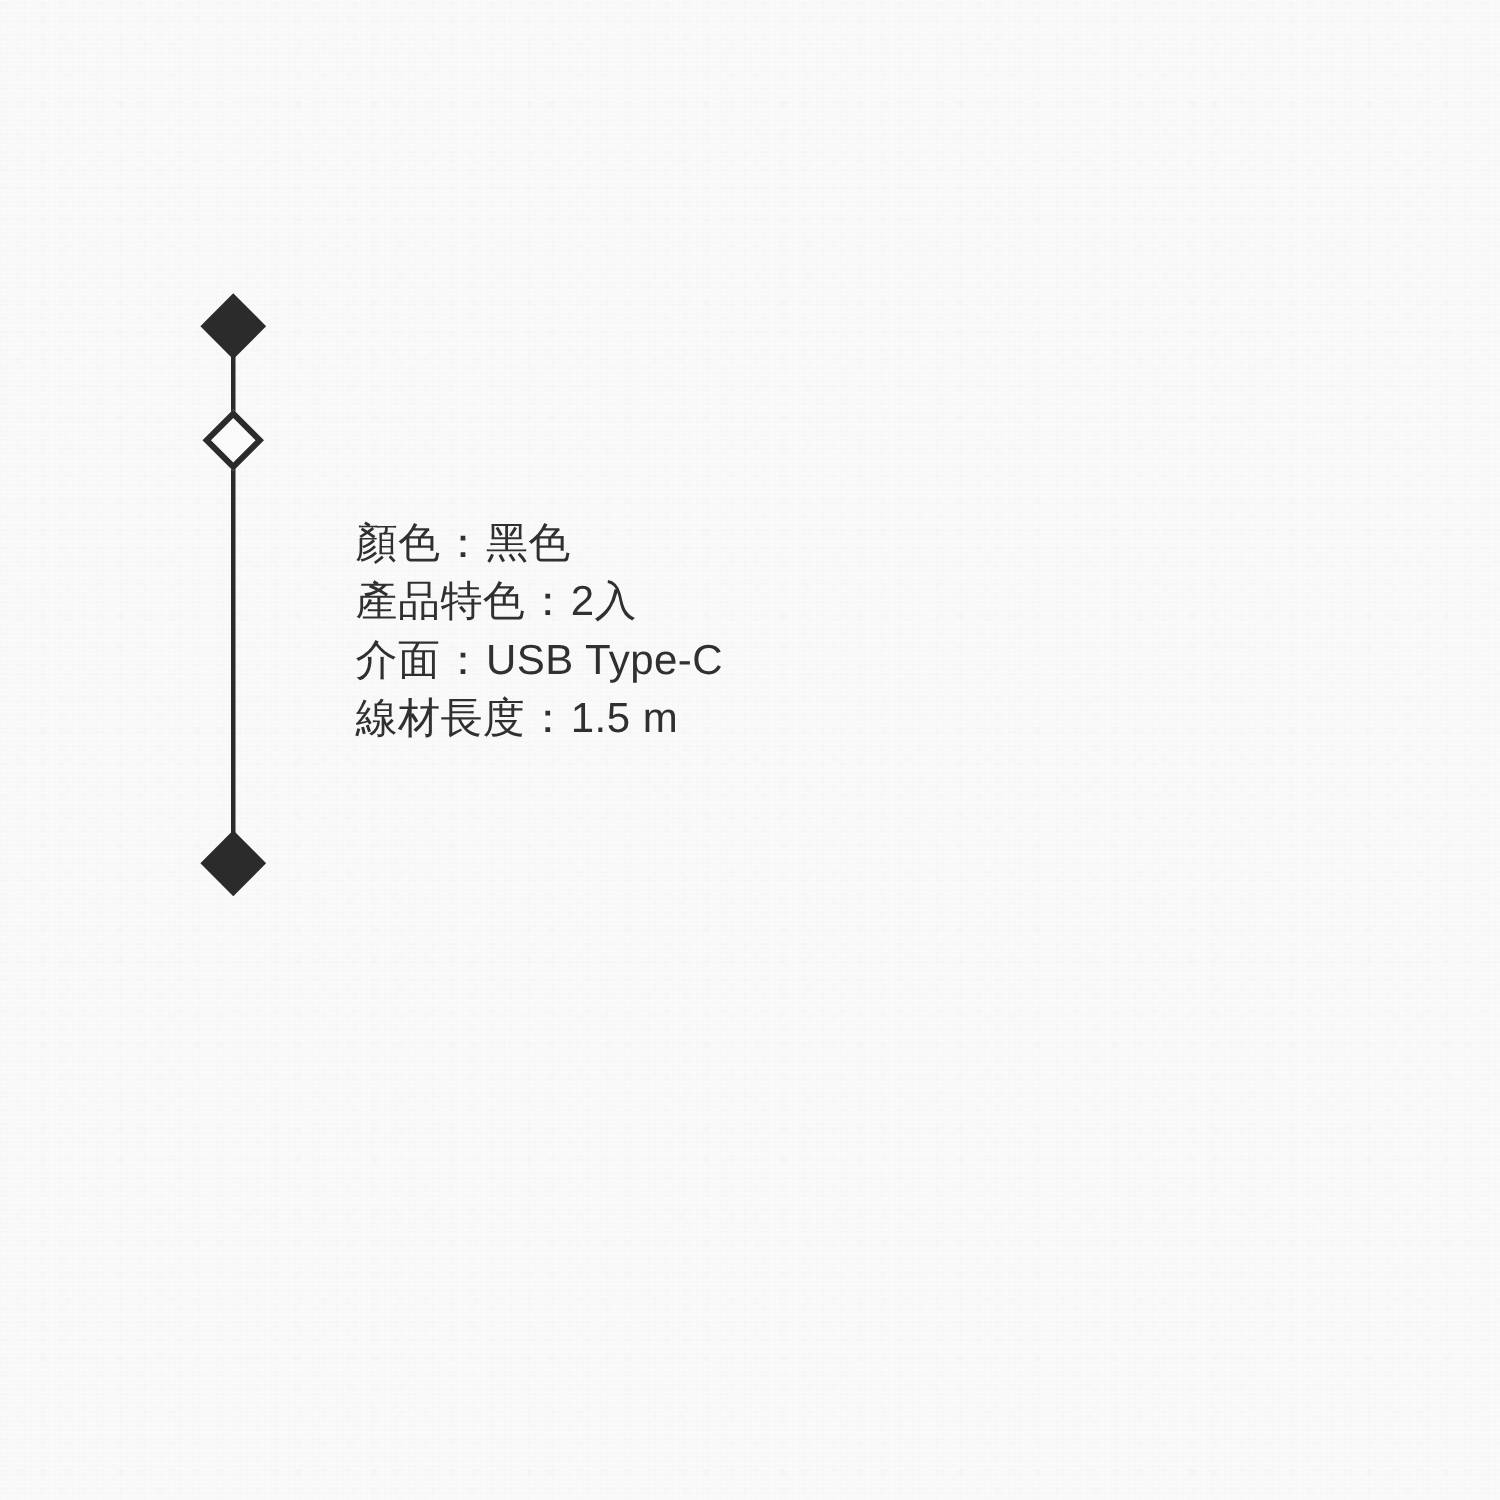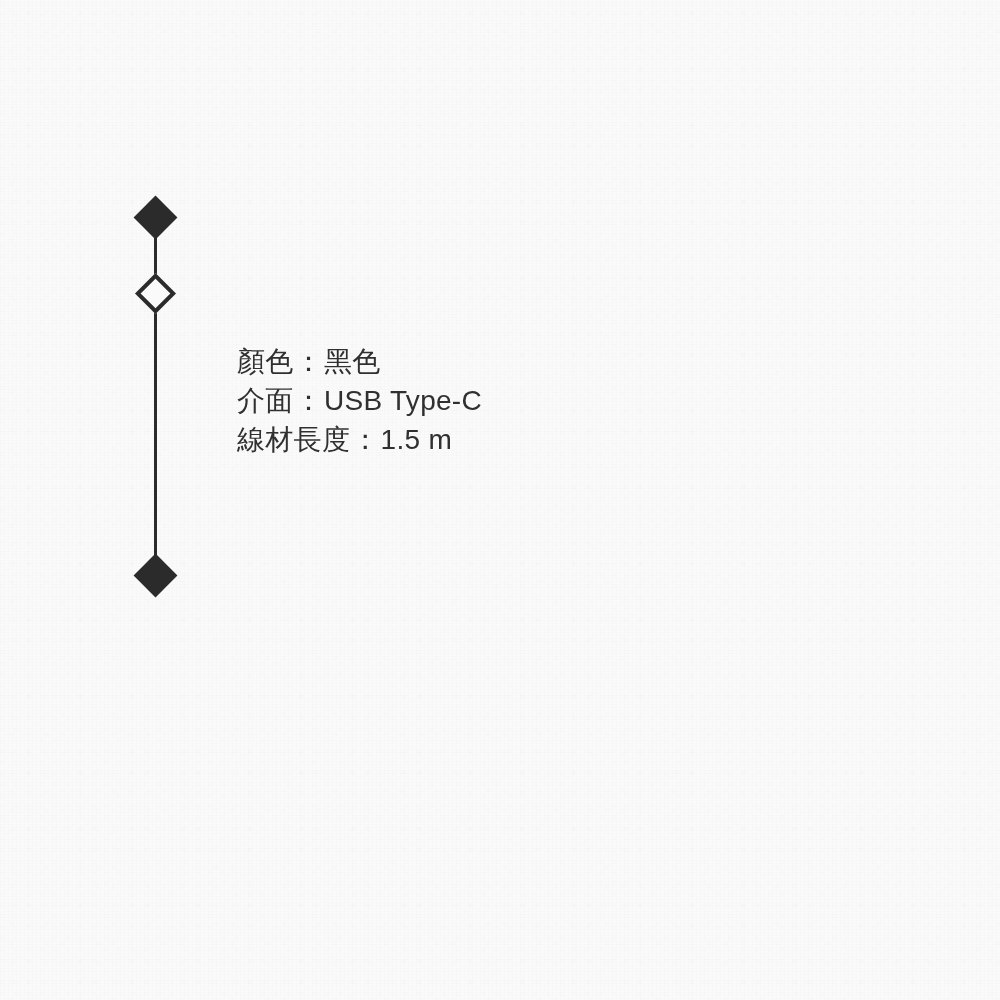--- a/index.html
+++ b/index.html
@@ -154,20 +154,23 @@
   <div class="diamond diamond-filled" id="diamond-bottom"></div>
 
 
   <div id="spec-list">
 
     <div class="spec-row">
       <span class="spec-label">顏色</span><span class="spec-sep">：</span><span class="spec-value">黑色</span>
     </div>
 
 
+    <div class="spec-row">
+      <span class="spec-label">產品特色</span><span class="spec-sep">：</span><span class="spec-value">2入</span>
+    </div>
 
     <div class="spec-row">
       <span class="spec-label">介面</span><span class="spec-sep">：</span><span class="spec-value">USB Type-C</span>
     </div>
 
     <div class="spec-row">
       <span class="spec-label">線材長度</span><span class="spec-sep">：</span><span class="spec-value">1.5 m</span>
     </div>
 
 

